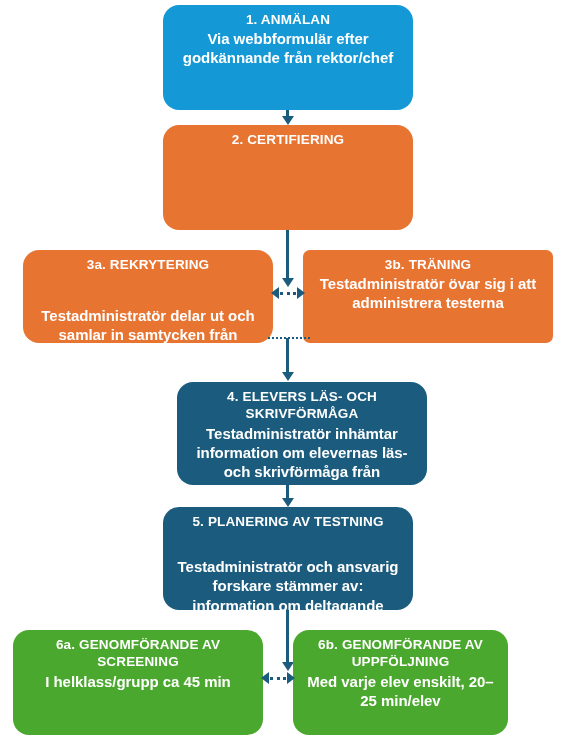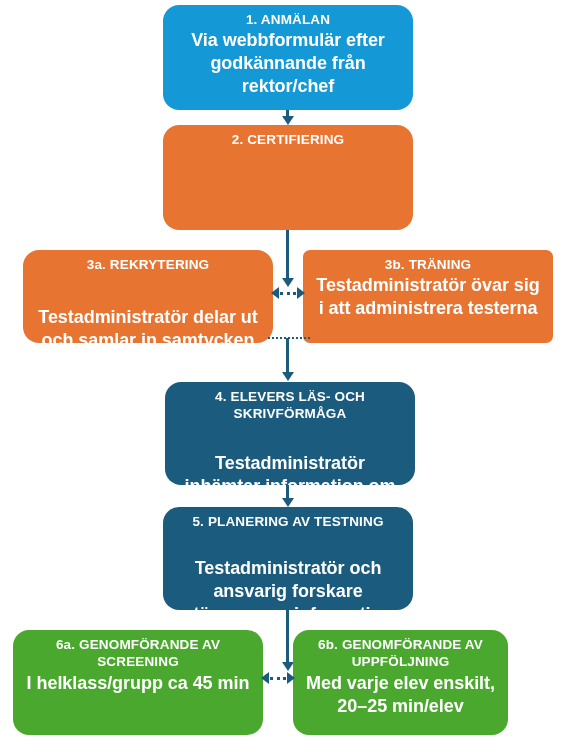--- a/index.html
+++ b/index.html
@@ -31,32 +31,32 @@
     padding: 6px 12px;
     line-height: 1.28;
   }
   .node .title {
     font-size: 13.5px;
     font-weight: 700;
     letter-spacing: 0.15px;
     margin-bottom: 1px;
   }
   .node .body {
-    font-size: 18px;
+    font-size: 15px;
     font-weight: 700;
     letter-spacing: -0.05px;
     max-width: 232px;
   }
 
   
   #node-1  { left:163px; top:5px;   width:250px; height:105px; }
   #node-2  { left:163px; top:125px; width:250px; height:105px; }
   #node-3a { left:23px;  top:250px; width:250px; height:93px;  }
   #node-3b { left:303px; top:250px; width:250px; height:93px;  }
-  #node-4  { left:165px; top:382px; width:250px; height:103px;gap:28px; }
+  #node-4  { left:177px; top:382px; width:250px; height:103px; }
   #node-5  { left:163px; top:507px; width:250px; height:103px;gap:26px; }
   #node-6a { left:13px;  top:630px; width:250px; height:105px; }
   #node-6b { left:293px; top:630px; width:215px; height:105px; }
 
   #node-4 .body, #node-5 .body, #node-6b .body { max-width: 240px; }
 
   
   .conn {
     position: absolute;
   }

